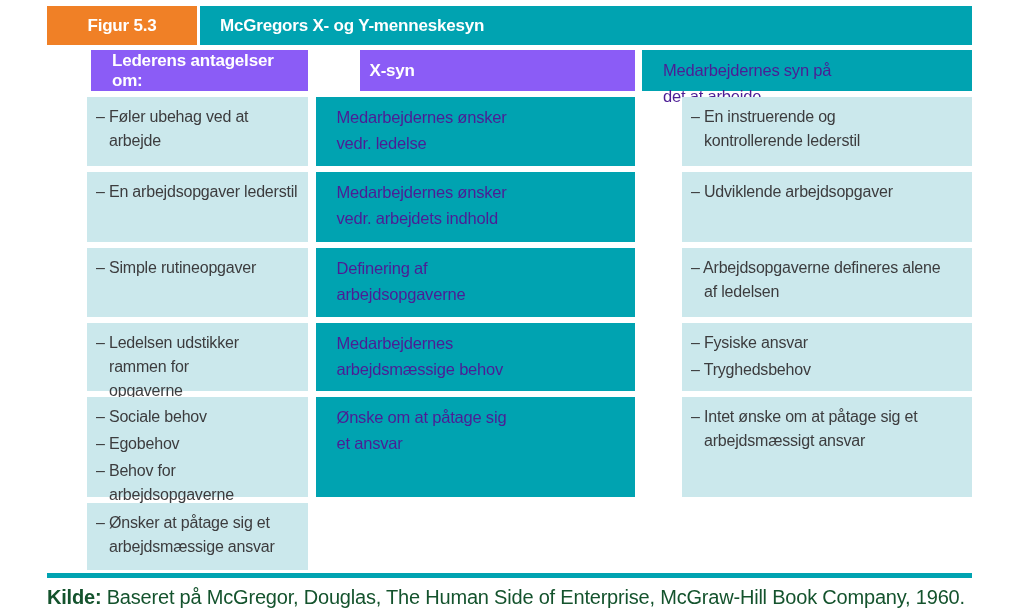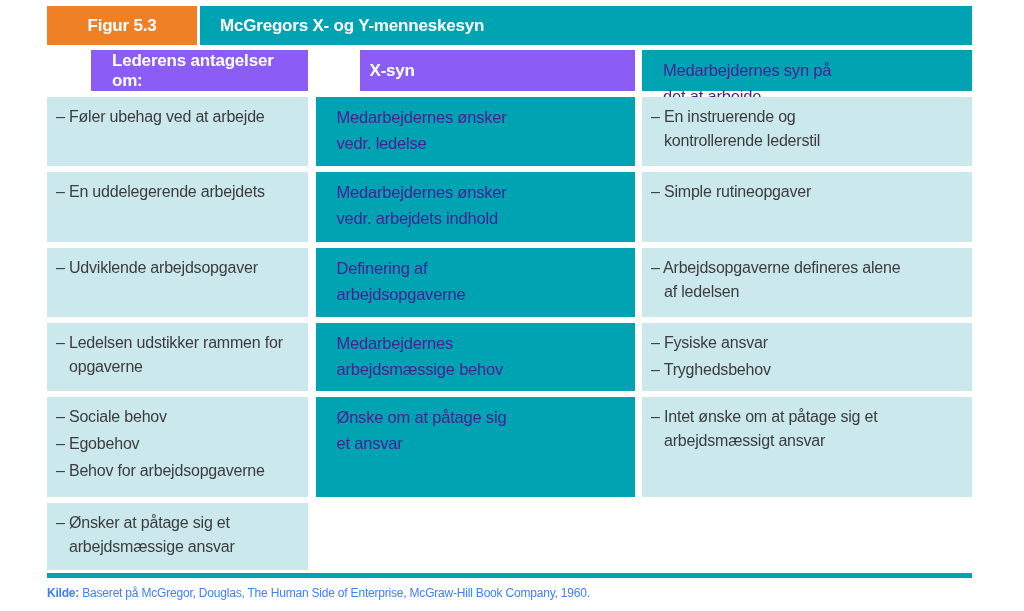--- a/index.html
+++ b/index.html
@@ -85,20 +85,21 @@
     padding: 7px 10px 0 21px;
     white-space: pre-line;
     letter-spacing: -0.2px;
   }
   .body-cell {
     background: #cbe8ec;
     color: #3c3c3e;
     font-size: 16px;
     line-height: 24px;
     padding: 8px 10px 0 9px;
+    margin-left: 40px;
   }
   .bullet {
     white-space: pre-line;
     padding-left: 13px;
     text-indent: -13px;
     margin-bottom: 3px;
     letter-spacing: -0.2px;
   }
 
   
@@ -108,22 +109,22 @@
     top: 573px;
     width: 925px;
     height: 5px;
     background: #00a3b1;
   }
   .source-note {
     position: absolute;
     left: 47px;
     top: 586px;
     width: 925px;
-    font-size: 12px;
-    color: #3b82f6;
+    font-size: 20px;
+    color: #14532d;
     letter-spacing: -0.2px;
   }
   .source-note .bold {
     font-weight: bold;
   }
 </style>
 </head>
 <body>
 
 <div id="page">
@@ -144,30 +145,30 @@
       <div class="bullet">– Føler ubehag ved at arbejde</div>
     </div>
 
     <div class="label-cell">Medarbejdernes ønsker
 vedr. ledelse</div>
     <div class="body-cell">
       <div class="bullet">– En instruerende og
 kontrollerende lederstil</div>
     </div>
     <div class="body-cell">
-      <div class="bullet">– En uddelegerende arbejdets</div>
+      <div class="bullet">– En arbejdsopgaver lederstil</div>
     </div>
 
     <div class="label-cell">Medarbejdernes ønsker
 vedr. arbejdets indhold</div>
     <div class="body-cell">
+      <div class="bullet">– Udviklende arbejdsopgaver</div>
+    </div>
+    <div class="body-cell">
       <div class="bullet">– Simple rutineopgaver</div>
-    </div>
-    <div class="body-cell">
-      <div class="bullet">– Udviklende arbejdsopgaver</div>
     </div>
 
     <div class="label-cell">Definering af
 arbejdsopgaverne</div>
     <div class="body-cell">
       <div class="bullet">– Arbejdsopgaverne defineres alene
 af ledelsen</div>
     </div>
     <div class="body-cell">
       <div class="bullet">– Ledelsen udstikker rammen for

